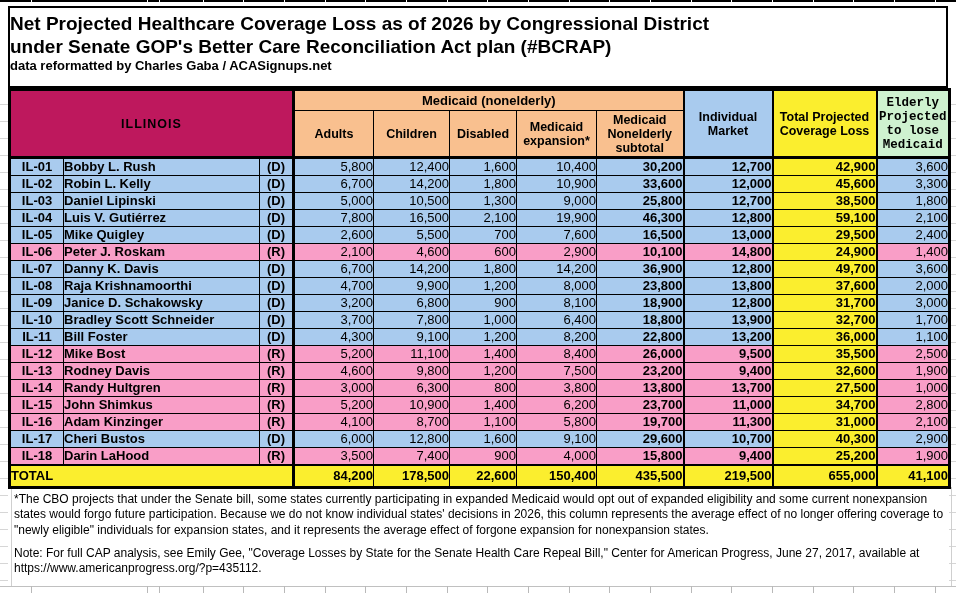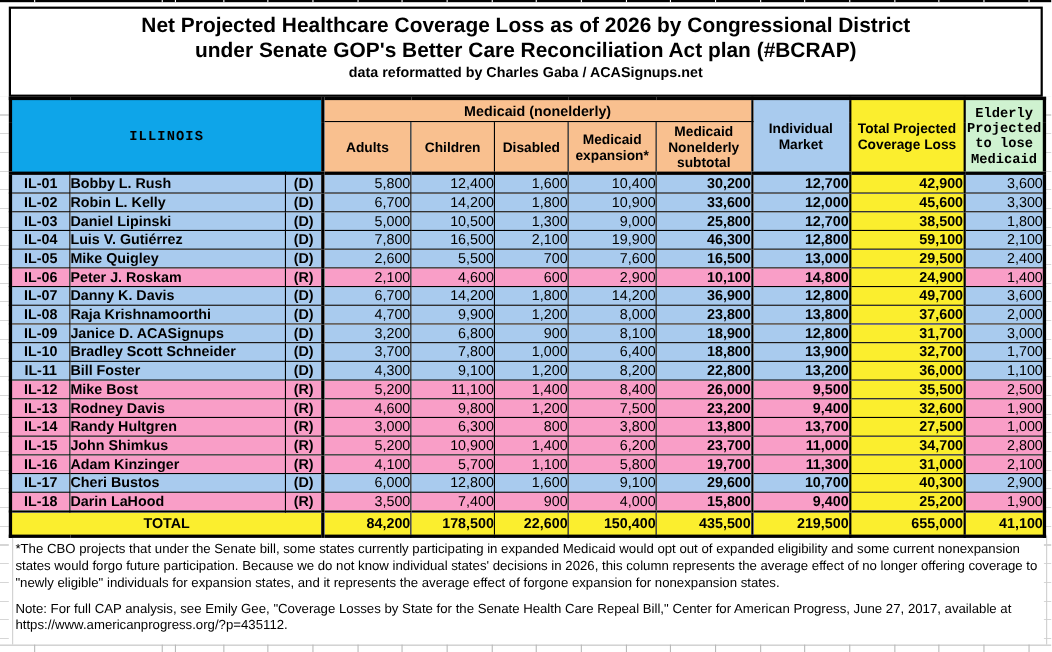--- a/index.html
+++ b/index.html
@@ -12,30 +12,30 @@
   .grid-tick.topgap{background:#fff;}
   .bottom-grid-line{position:absolute;left:0;top:586px;width:956px;height:1px;background:#c0c0c0;}
   .side-strip{position:absolute;width:8px;top:88px;height:498px;
       background:repeating-linear-gradient(to bottom,transparent 0,transparent 16px,#d6d6d6 16px,#d6d6d6 17px);}
   .side-strip.left{left:0;}
   .side-strip.right{left:949px;width:7px;}
   .margin-vline{position:absolute;top:487px;height:99px;width:1px;background:#cfcfcf;}
 
   
   .title-box{position:absolute;left:8px;top:6px;width:940px;height:82px;
-      box-sizing:border-box;border:2px solid #000;background:#fff;text-align:center;padding-top:4px;}
+      box-sizing:border-box;border:2px solid #000;background:#fff;padding-top:4px;}
   .title-main{font-size:19px;font-weight:bold;line-height:23px;}
   .title-sub{font-size:13px;font-weight:bold;line-height:15px;}
 
   
   table.cov{position:absolute;left:8px;top:88px;border-collapse:collapse;table-layout:fixed;
       border:3px solid #000;}
   .cov th,.cov td{border:1px solid #000;overflow:hidden;box-sizing:border-box;padding:0;}
   .cov thead th{font-weight:bold;font-size:12.5px;line-height:14px;text-align:center;vertical-align:middle;}
-  .state-cell{background:#0ea5e9;font-size:40px;font-weight:bold;letter-spacing:1px;font-family:Liberation Mono, monospace;}
+  .state-cell{background:#be185d;font-size:40px;font-weight:bold;letter-spacing:1px;}
   .peach{background:var(--peach,#F9C08F);}
   .band-row th.band{height:21px;font-size:13px;}
   .sub-row th{height:47px;}
   .blue-h{background:var(--blue,#A9CBEE);font-size:13px;}
   .yellow-h{background:var(--yellow,#FDEE2B);font-size:13px;padding:0 15px;}
   .green-h{background:var(--green,#CFF2D0);font-size:13px;padding:0 5px;font-family:Liberation Mono, monospace;}
   .hb3{border-bottom:3px solid #000 !important;}
   .bl2{border-left:2px solid #000 !important;}
   .bl3{border-left:3px solid #000 !important;}
 
@@ -44,21 +44,21 @@
   .c-name{text-align:left;padding-left:5px;font-weight:bold;}
   .c-party{text-align:center;font-weight:bold;}
   .c-num{text-align:right;padding-right:6px;}
   .c-bold{font-weight:bold;}
   tr.dem td{background:var(--blue,#A9CBEE);}
   tr.rep td{background:var(--pink,#F99EC7);}
   .cov td.col-total{background:var(--yellow,#FDEE2B);}
 
   .cov tfoot td{background:var(--yellow,#FDEE2B);border-top:2px solid #000;font-weight:bold;
       height:21px;font-size:13px;line-height:20px;white-space:nowrap;}
-  .total-label{text-align:center;padding-right:8px;font-size:14px;}
+  .total-label{text-align:left;padding-right:8px;font-size:14px;}
   .grand-total{font-size:18px;}
 
   
   .footnote,.note{position:absolute;left:14px;width:930px;font-size:12px;line-height:15.3px;text-align:left;}
   .footnote{top:492px;}
   .note{top:546px;}
 </style>
 </head>
 <body>
 
@@ -253,21 +253,21 @@
       <td class="c-num">9,900</td>
       <td class="c-num">1,200</td>
       <td class="c-num">8,000</td>
       <td class="c-num c-bold">23,800</td>
       <td class="c-num c-bold bl2">13,800</td>
       <td class="c-num c-bold col-total bl2">37,600</td>
       <td class="c-num bl2">2,000</td>
     </tr>
         <tr class="dem">
       <td class="c-dist">IL-09</td>
-      <td class="c-name">Janice D. ACASignups</td>
+      <td class="c-name">Janice D. Schakowsky</td>
       <td class="c-party">(D)</td>
       <td class="c-num bl3">3,200</td>
       <td class="c-num">6,800</td>
       <td class="c-num">900</td>
       <td class="c-num">8,100</td>
       <td class="c-num c-bold">18,900</td>
       <td class="c-num c-bold bl2">12,800</td>
       <td class="c-num c-bold col-total bl2">31,700</td>
       <td class="c-num bl2">3,000</td>
     </tr>
@@ -347,21 +347,21 @@
       <td class="c-num c-bold">23,700</td>
       <td class="c-num c-bold bl2">11,000</td>
       <td class="c-num c-bold col-total bl2">34,700</td>
       <td class="c-num bl2">2,800</td>
     </tr>
         <tr class="rep">
       <td class="c-dist">IL-16</td>
       <td class="c-name">Adam Kinzinger</td>
       <td class="c-party">(R)</td>
       <td class="c-num bl3">4,100</td>
-      <td class="c-num">5,700</td>
+      <td class="c-num">8,700</td>
       <td class="c-num">1,100</td>
       <td class="c-num">5,800</td>
       <td class="c-num c-bold">19,700</td>
       <td class="c-num c-bold bl2">11,300</td>
       <td class="c-num c-bold col-total bl2">31,000</td>
       <td class="c-num bl2">2,100</td>
     </tr>
         <tr class="dem">
       <td class="c-dist">IL-17</td>
       <td class="c-name">Cheri Bustos</td>

